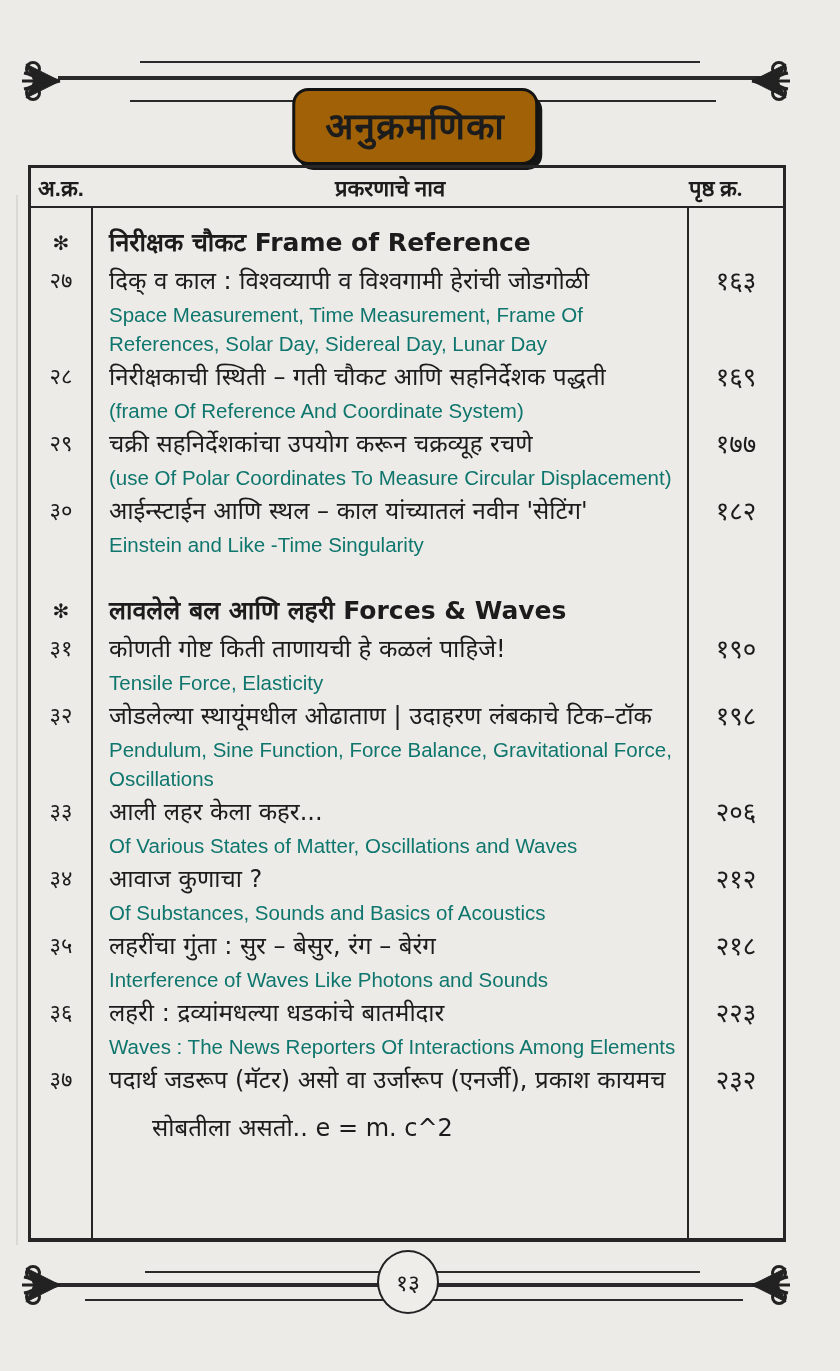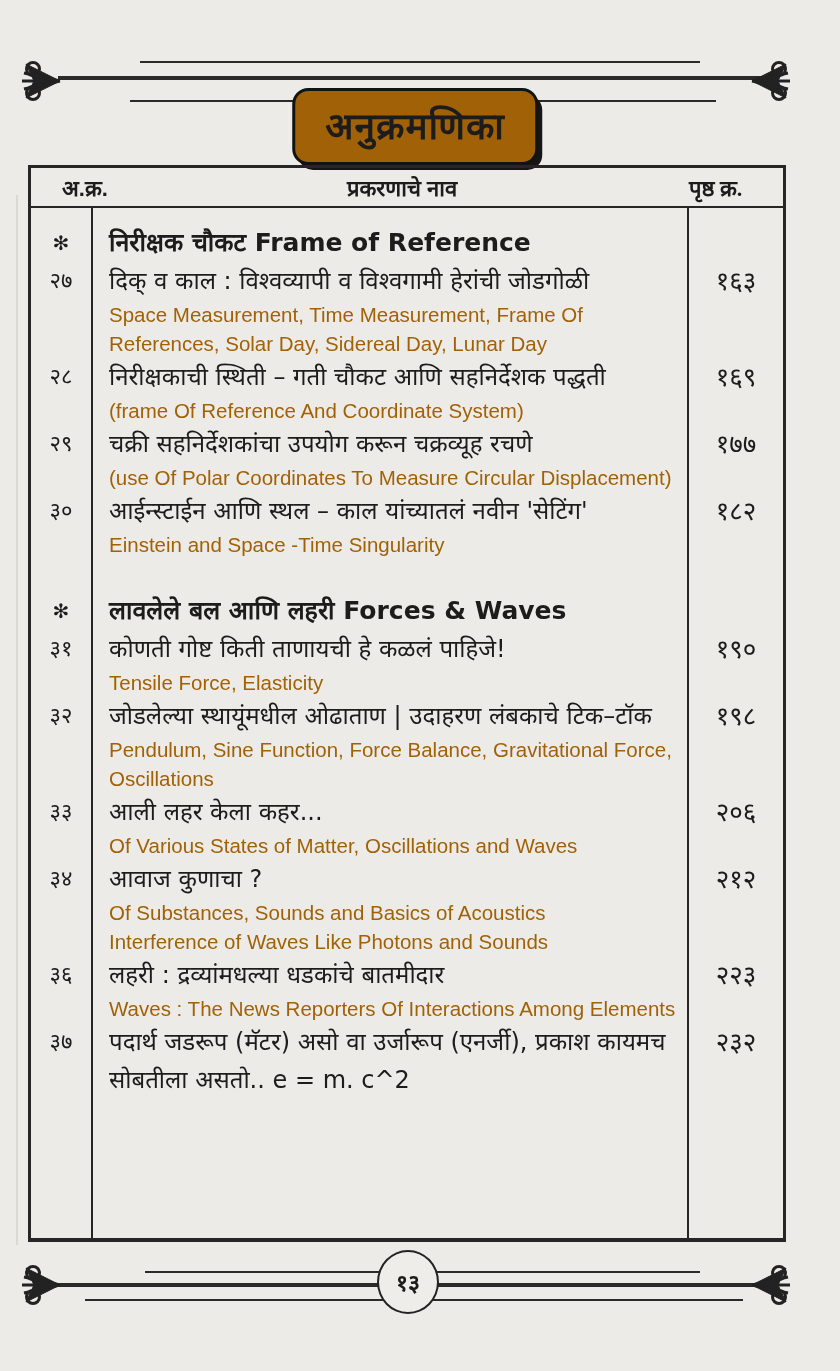--- a/index.html
+++ b/index.html
@@ -36,53 +36,53 @@
   
   .toc-table{
     position:absolute;left:28px;top:165px;width:758px;height:1077px;
     border:3px solid #262626;border-bottom-width:4px;box-sizing:border-box;
     background:transparent;
   }
   .toc-header{
     display:flex;height:38px;border-bottom:2.5px solid #262626;
     align-items:center;font-weight:700;font-size:22px;
   }
-  .toc-header .h1{width:60px;text-align:center;padding-left:24px;}
+  .toc-header .h1{width:60px;text-align:center;}
   .toc-header .h2{flex:1;text-align:center;}
   .toc-header .h3{width:94px;text-align:left;font-family:Liberation Serif, serif;}
 
   .toc-body{position:relative;height:calc(100% - 40px);padding-top:16px;box-sizing:border-box;}
   .vline{position:absolute;top:0;bottom:0;width:2px;background:#262626;}
   .vline.v1{left:60px;}
   .vline.v2{right:94px;}
 
   .trow{display:flex;align-items:flex-start;}
   .c-num{width:60px;flex:0 0 60px;text-align:center;font-size:22px;line-height:38px;
     font-family:"DejaVu Sans","Liberation Sans",sans-serif;}
   .c-title{flex:1;padding:0 10px 0 18px;font-size:24px;line-height:38px;font-weight:400;
     font-family:"DejaVu Sans","Liberation Sans",sans-serif;}
   .c-page{width:94px;flex:0 0 94px;text-align:center;font-size:26px;line-height:38px;
     font-family:"DejaVu Sans","Liberation Sans",sans-serif;}
 
   .trow.section .c-title{font-weight:700;font-size:25px;}
   .trow.section .c-num{font-size:20px;}
 
   .trow.sub .c-title{
-    font-size:20.5px;line-height:29px;font-weight:400;color:#a16207;
+    font-size:20.5px;line-height:29px;font-weight:400;color:#0f766e;
     font-family:"Liberation Sans","DejaVu Sans",sans-serif;
   }
-  .trow.cont{}
+  .trow.cont{margin-top:10px;padding-left:43px;}
   .trow.gaprow{height:33px;}
 
   
   .page-circle{
     position:absolute;left:377px;top:1250px;width:58px;height:60px;
     background:#efede9;border:2.5px solid #232323;border-radius:50%;
     display:flex;align-items:center;justify-content:center;
-    font-size:23px;font-weight:700;z-index:3;
+    font-size:23px;font-weight:400;z-index:3;
     font-family:"DejaVu Sans","Liberation Sans",sans-serif;
   }
 </style>
 </head>
 <body>
 
 <div class="scan-line"></div>
 
 <div>
   <div class="rule" style="left:140px;top:61px;width:560px;height:2px;"></div>
@@ -159,21 +159,21 @@
     <span class="c-title">(use Of Polar Coordinates To Measure Circular Displacement)</span>
     <span class="c-page"></span>
   </div>
       <div class="trow entry">
     <span class="c-num">३०</span>
     <span class="c-title">आईन्स्टाईन  आणि स्थल – काल यांच्यातलं नवीन  'सेटिंग'</span>
     <span class="c-page">१८२</span>
   </div>
       <div class="trow sub">
     <span class="c-num"></span>
-    <span class="c-title">Einstein and Space -Time Singularity</span>
+    <span class="c-title">Einstein and Like -Time Singularity</span>
     <span class="c-page"></span>
   </div>
       <div class="trow gaprow"></div>
       <div class="trow section">
     <span class="c-num">✻</span>
     <span class="c-title">लावलेले बल आणि लहरी Forces &amp; Waves</span>
     <span class="c-page"></span>
   </div>
       <div class="trow entry">
     <span class="c-num">३१</span>
@@ -208,20 +208,25 @@
       <div class="trow entry">
     <span class="c-num">३४</span>
     <span class="c-title">आवाज कुणाचा ?</span>
     <span class="c-page">२१२</span>
   </div>
       <div class="trow sub">
     <span class="c-num"></span>
     <span class="c-title">Of Substances, Sounds and Basics of Acoustics</span>
     <span class="c-page"></span>
   </div>
+      <div class="trow entry">
+    <span class="c-num">३५</span>
+    <span class="c-title">लहरींचा गुंता : सुर – बेसुर, रंग – बेरंग</span>
+    <span class="c-page">२१८</span>
+  </div>
       <div class="trow sub">
     <span class="c-num"></span>
     <span class="c-title">Interference of Waves Like Photons and Sounds</span>
     <span class="c-page"></span>
   </div>
       <div class="trow entry">
     <span class="c-num">३६</span>
     <span class="c-title">लहरी : द्रव्यांमधल्या धडकांचे बातमीदार</span>
     <span class="c-page">२२३</span>
   </div>

